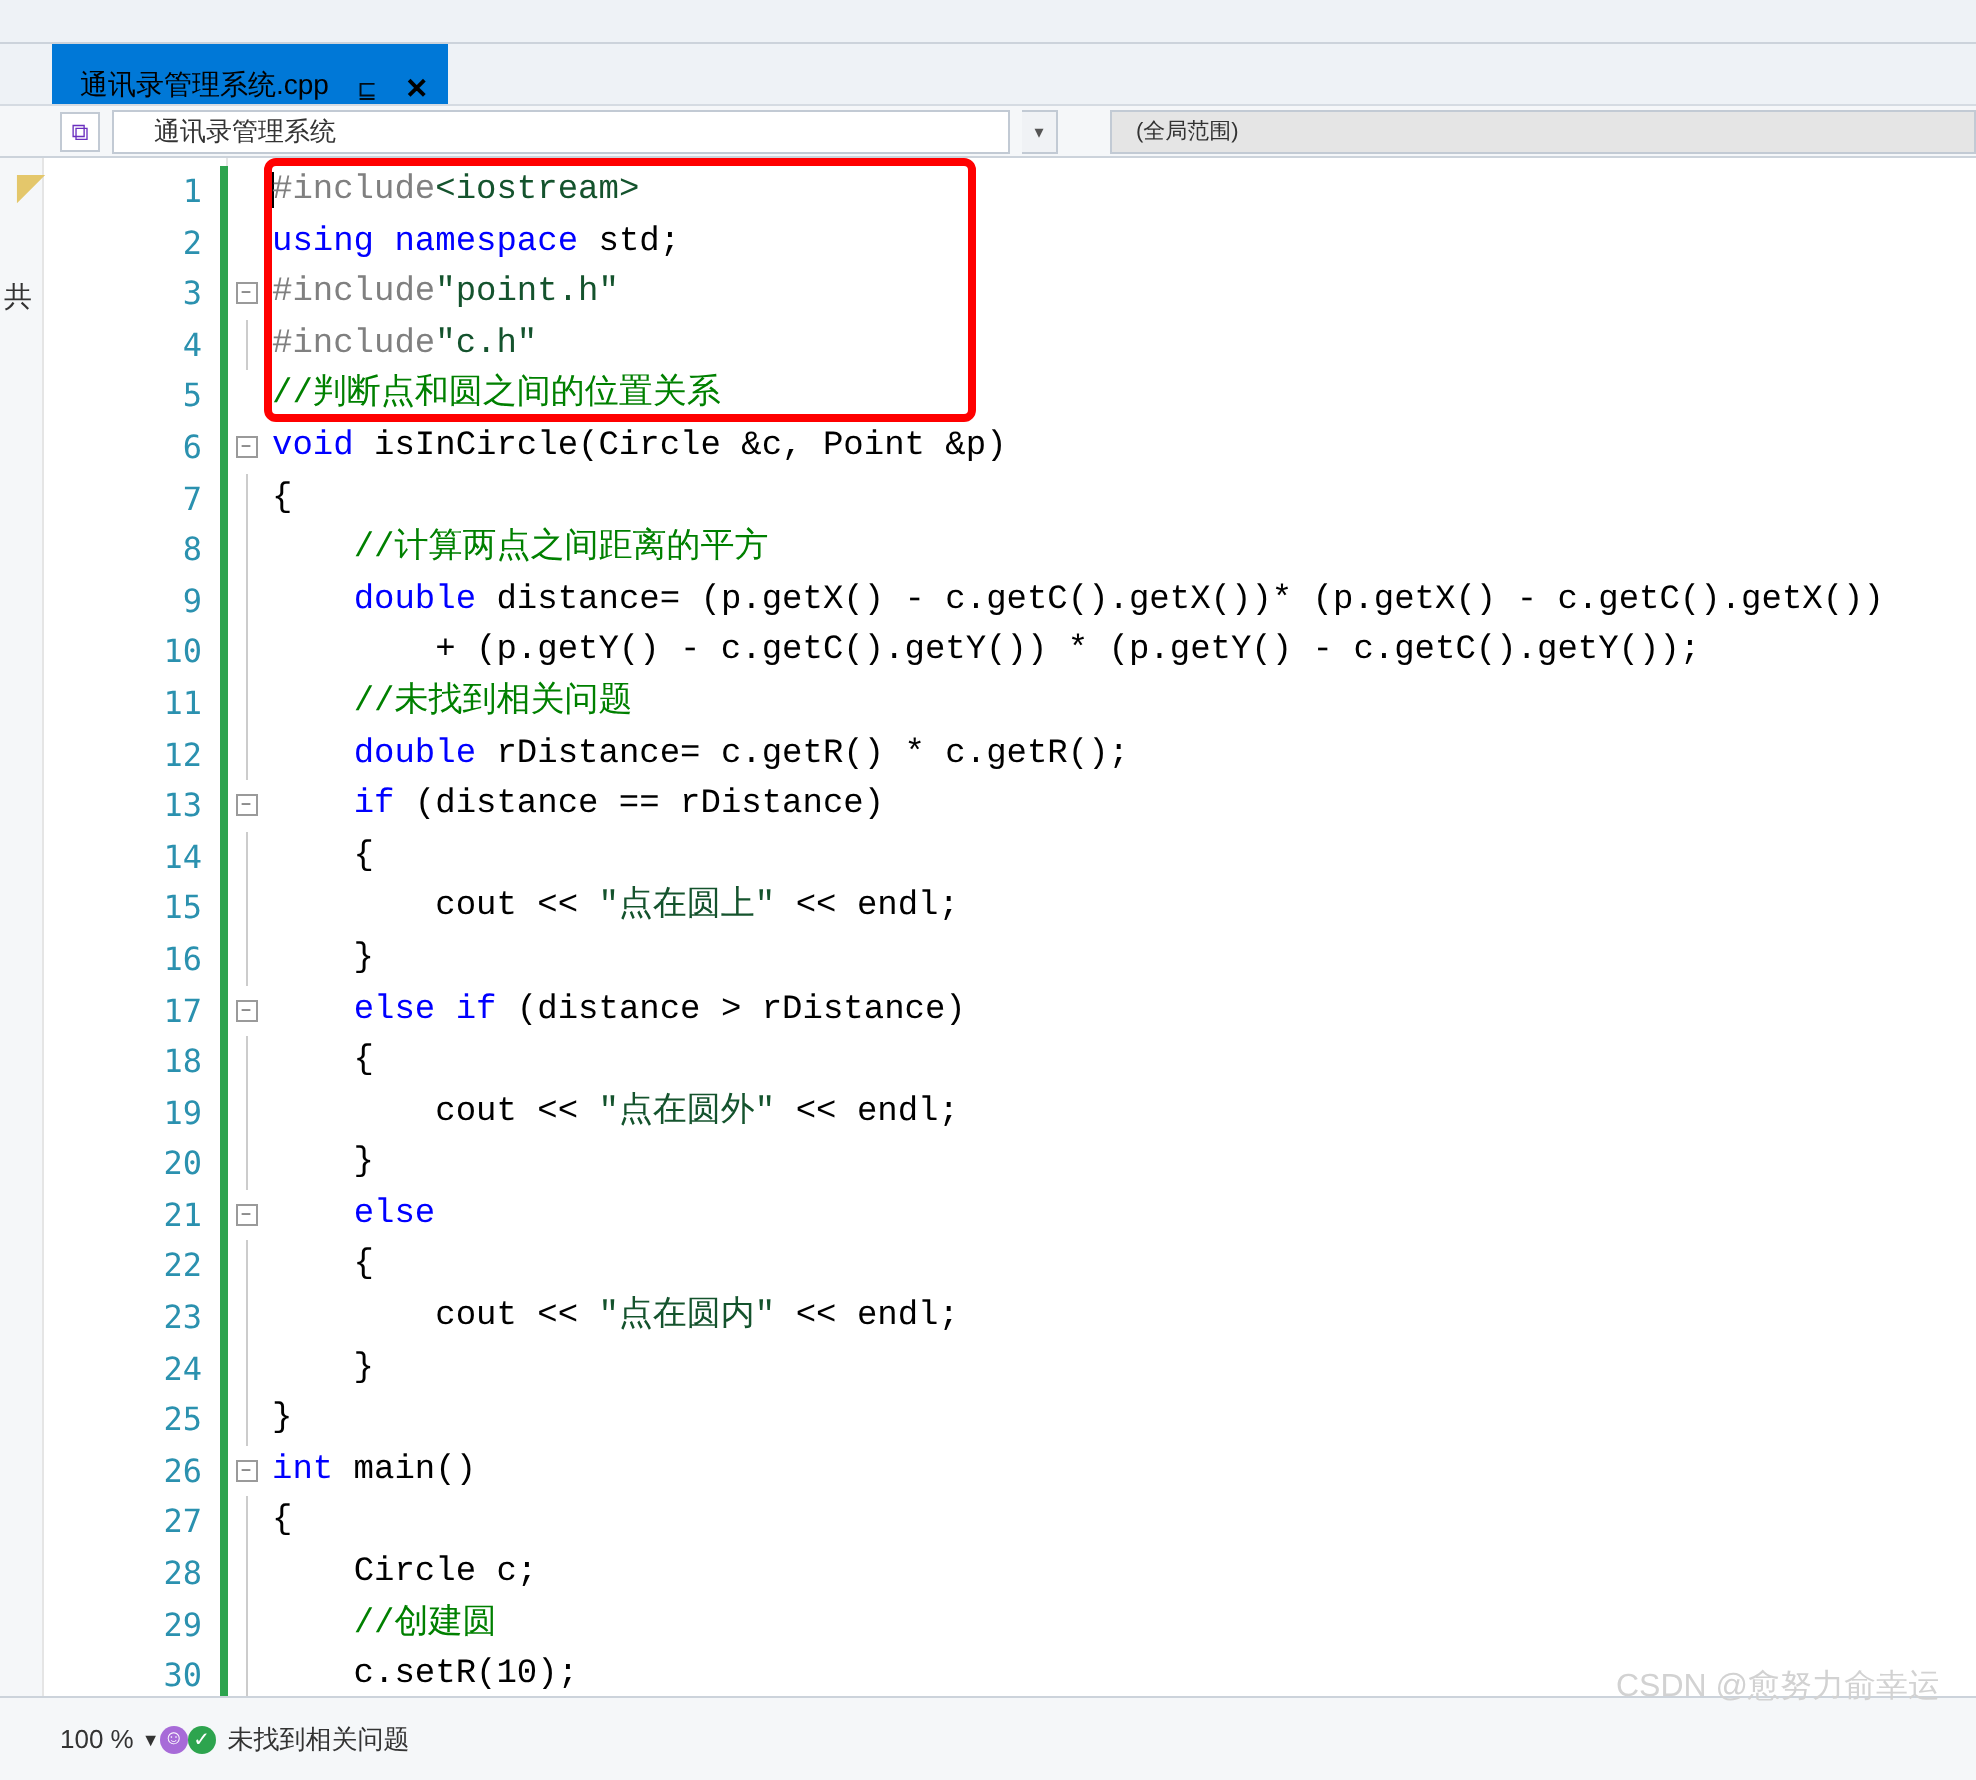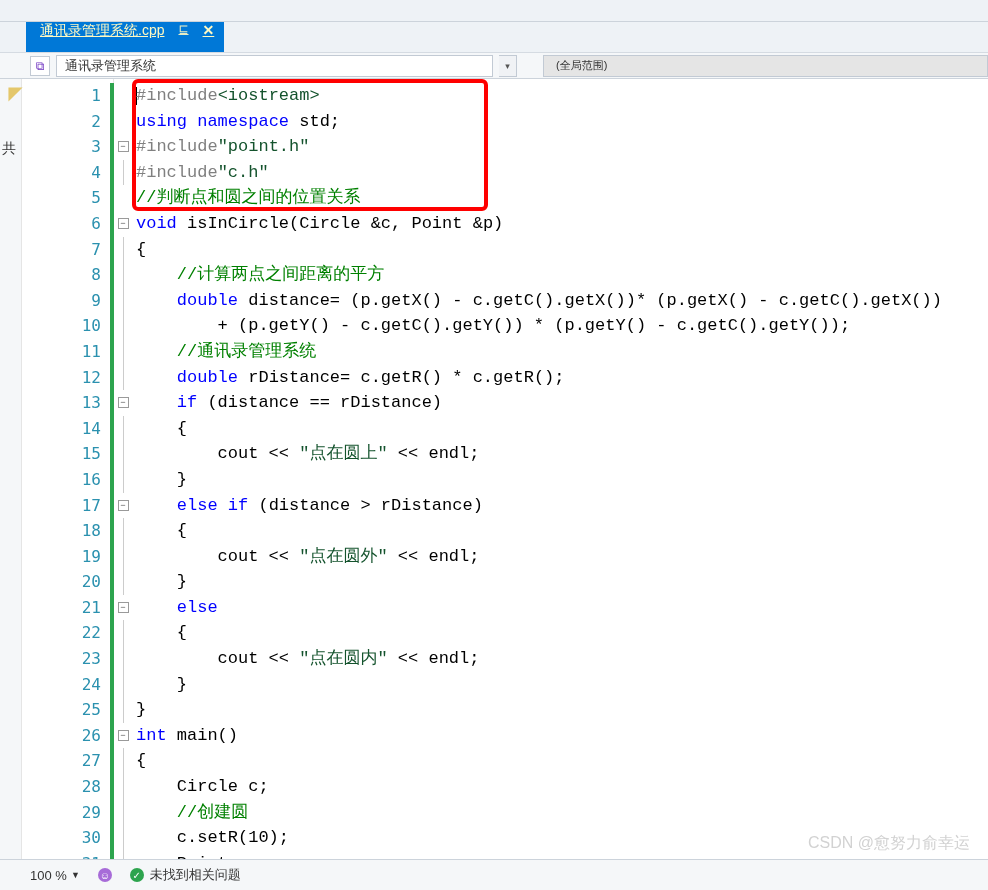--- a/index.html
+++ b/index.html
@@ -19,28 +19,27 @@
 }
 .tabrow {
   height: 30px;
   background: #eef2f6;
   display: flex;
   align-items: center;
   padding-left: 26px;
 }
 .tab {
   background: #0078d7;
-  color: #fef9c3;
+  color: #000000;
   height: 30px;
   display: flex;
-  align-items: flex-start;
+  align-items: flex-end;
   padding: 0 10px 0 14px;
   font-size: 14px;
   gap: 14px;
-  text-decoration: underline;
 }
 .tab .pin { font-size: 12px; opacity: .9; }
 .tab .close { font-size: 14px; font-weight: bold; cursor: pointer; }
 .navbar {
   height: 27px;
   background: #f5f7f9;
   border-top: 1px solid #d5dbe2;
   border-bottom: 1px solid #ccd3db;
   display: flex;
   align-items: center;
@@ -53,21 +52,21 @@
   background: #fff;
   display: flex; align-items: center; justify-content: center;
   color: #6b2fbf;
   font-size: 12px;
 }
 .nav-field {
   flex: 1;
   height: 22px;
   border: 1px solid #c2cad4;
   background: #fff;
-  padding: 0 8px;
+  padding: 0 20px;
   font-size: 13px;
   color: #333;
   display: flex;
   align-items: center;
   max-width: 540px;
 }
 .nav-dd {
   width: 18px; height: 22px;
   border: 1px solid #c2cad4;
   border-left: none;
@@ -160,27 +159,26 @@
 .pp { color: #808080; font-family: Liberation Mono, monospace; }
 .redbox {
   position: absolute;
   border: 4px solid #ff0000;
   border-radius: 6px;
   pointer-events: none;
 }
 .statusbar {
   position: absolute;
   bottom: 0; left: 0; right: 0;
-  height: 31px;
+  height: 42px;
   background: #f5f7f9;
   border-top: 1px solid #ccd3db;
   display: flex;
   align-items: center;
   padding-left: 30px;
-  gap: 18px;
   font-size: 13px;
   color: #333;
 }
 .zoom {
   display: flex; align-items: center; gap: 4px;
 }
 .zoom-dd { font-size: 9px; }
 .status-icon {
   width: 14px; height: 14px;
   border-radius: 50%;
@@ -385,21 +383,21 @@
   <div class="line"><span class="cursor-caret"></span><span class="pp">#include</span><span class="str">&lt;iostream&gt;</span></div>
       <div class="line"><span class="kw">using</span> <span class="kw">namespace</span> std;</div>
       <div class="line"><span class="pp">#include</span><span class="str">"point.h"</span></div>
       <div class="line"><span class="pp">#include</span><span class="str">"c.h"</span></div>
       <div class="line"><span class="cmt">//判断点和圆之间的位置关系</span></div>
       <div class="line"><span class="kw">void</span> isInCircle(<span class="type">Circle</span> &amp;c, <span class="type">Point</span> &amp;p)</div>
       <div class="line">{</div>
       <div class="line">    <span class="cmt">//计算两点之间距离的平方</span></div>
       <div class="line">    <span class="kw">double</span> distance= (p.getX() - c.getC().getX())* (p.getX() - c.getC().getX())</div>
       <div class="line">        + (p.getY() - c.getC().getY()) * (p.getY() - c.getC().getY());</div>
-      <div class="line">    <span class="cmt">//通讯录管理系统</span></div>
+      <div class="line">    <span class="cmt">//未找到相关问题</span></div>
       <div class="line">    <span class="kw">double</span> rDistance= c.getR() * c.getR();</div>
       <div class="line">    <span class="kw">if</span> (distance == rDistance)</div>
       <div class="line">    {</div>
       <div class="line">        cout &lt;&lt; <span class="str">"点在圆上"</span> &lt;&lt; endl;</div>
       <div class="line">    }</div>
       <div class="line">    <span class="kw">else</span> <span class="kw">if</span> (distance &gt; rDistance)</div>
       <div class="line">    {</div>
       <div class="line">        cout &lt;&lt; <span class="str">"点在圆外"</span> &lt;&lt; endl;</div>
       <div class="line">    }</div>
       <div class="line">    <span class="kw">else</span></div>

